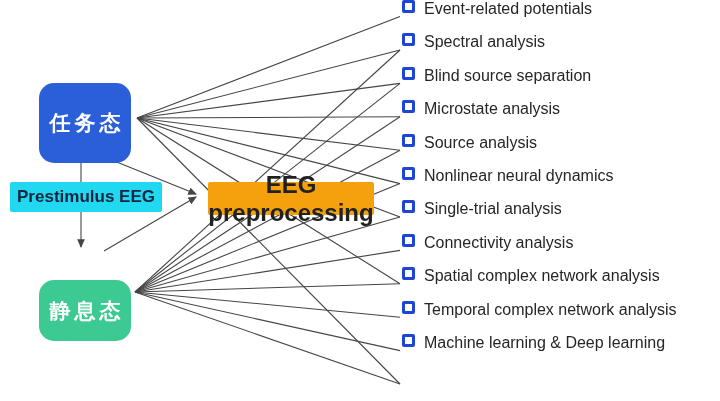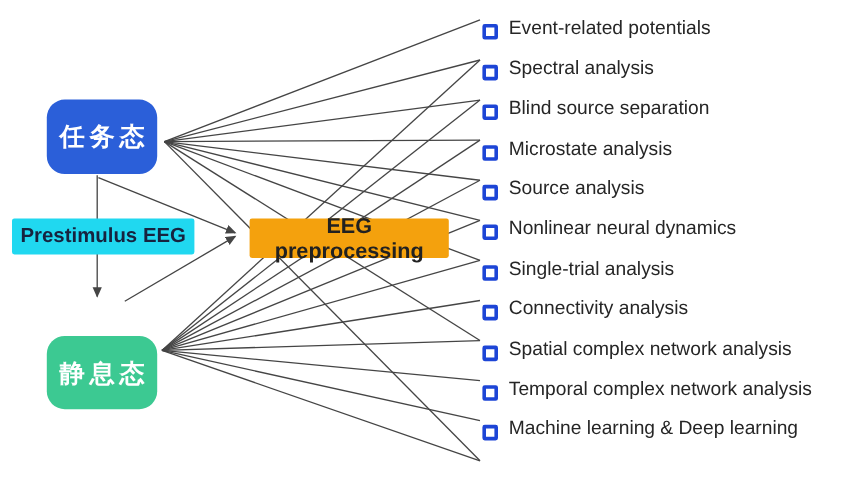--- a/index.html
+++ b/index.html
@@ -6,41 +6,41 @@
   body{font-family:"Liberation Sans", sans-serif; background:#fff;}
   .canvas{
     position:relative; width:720px; height:401px; background:#fff; overflow:hidden;
   }
   #edge-svg{position:absolute; left:0; top:0; width:720px; height:401px; z-index:1;}
   .node{
     position:absolute; z-index:2; display:flex; align-items:center; justify-content:center;
     box-sizing:border-box; font-weight:bold; text-align:center;
   }
   .node-task{
-    left:39px; top:83px; width:92px; height:62px; border-radius:15px;
+    left:39px; top:83px; width:92px; height:80px; border-radius:15px;
     font-size:21px; letter-spacing:4px; padding-left:4px;font-family:Liberation Serif, serif;
   }
   .node-rest{
     left:39px; top:257px; width:92px; height:61px; border-radius:15px;
     font-size:21px; letter-spacing:4px; padding-left:4px;
   }
   .node-prestim{
     left:10px; top:182px; width:152px; height:30px; border-radius:2px;
     font-size:17px;
   }
   .node-pre{
     left:208px; top:182px; width:166px; height:33px; border-radius:2px;
-    font-size:18px;
+    font-size:24px;
   }
   #method-list{
     position:absolute; left:402px; top:0; width:318px; height:401px; z-index:2;
     display:flex; flex-direction:column;
   }
   .method-row{
-    height:33.4px; display:flex; align-items:flex-end;
+    height:33.4px; display:flex; align-items:flex-start;
   }
   .method-bullet{
     width:7px; height:7px; border:3px solid #1d45d6; border-radius:2px;
     margin-right:9px; flex:0 0 auto; background:#fff;
   }
   .method-label{
     font-size:16px; color:#262626; white-space:nowrap;
   }
 </style>
 </head>

